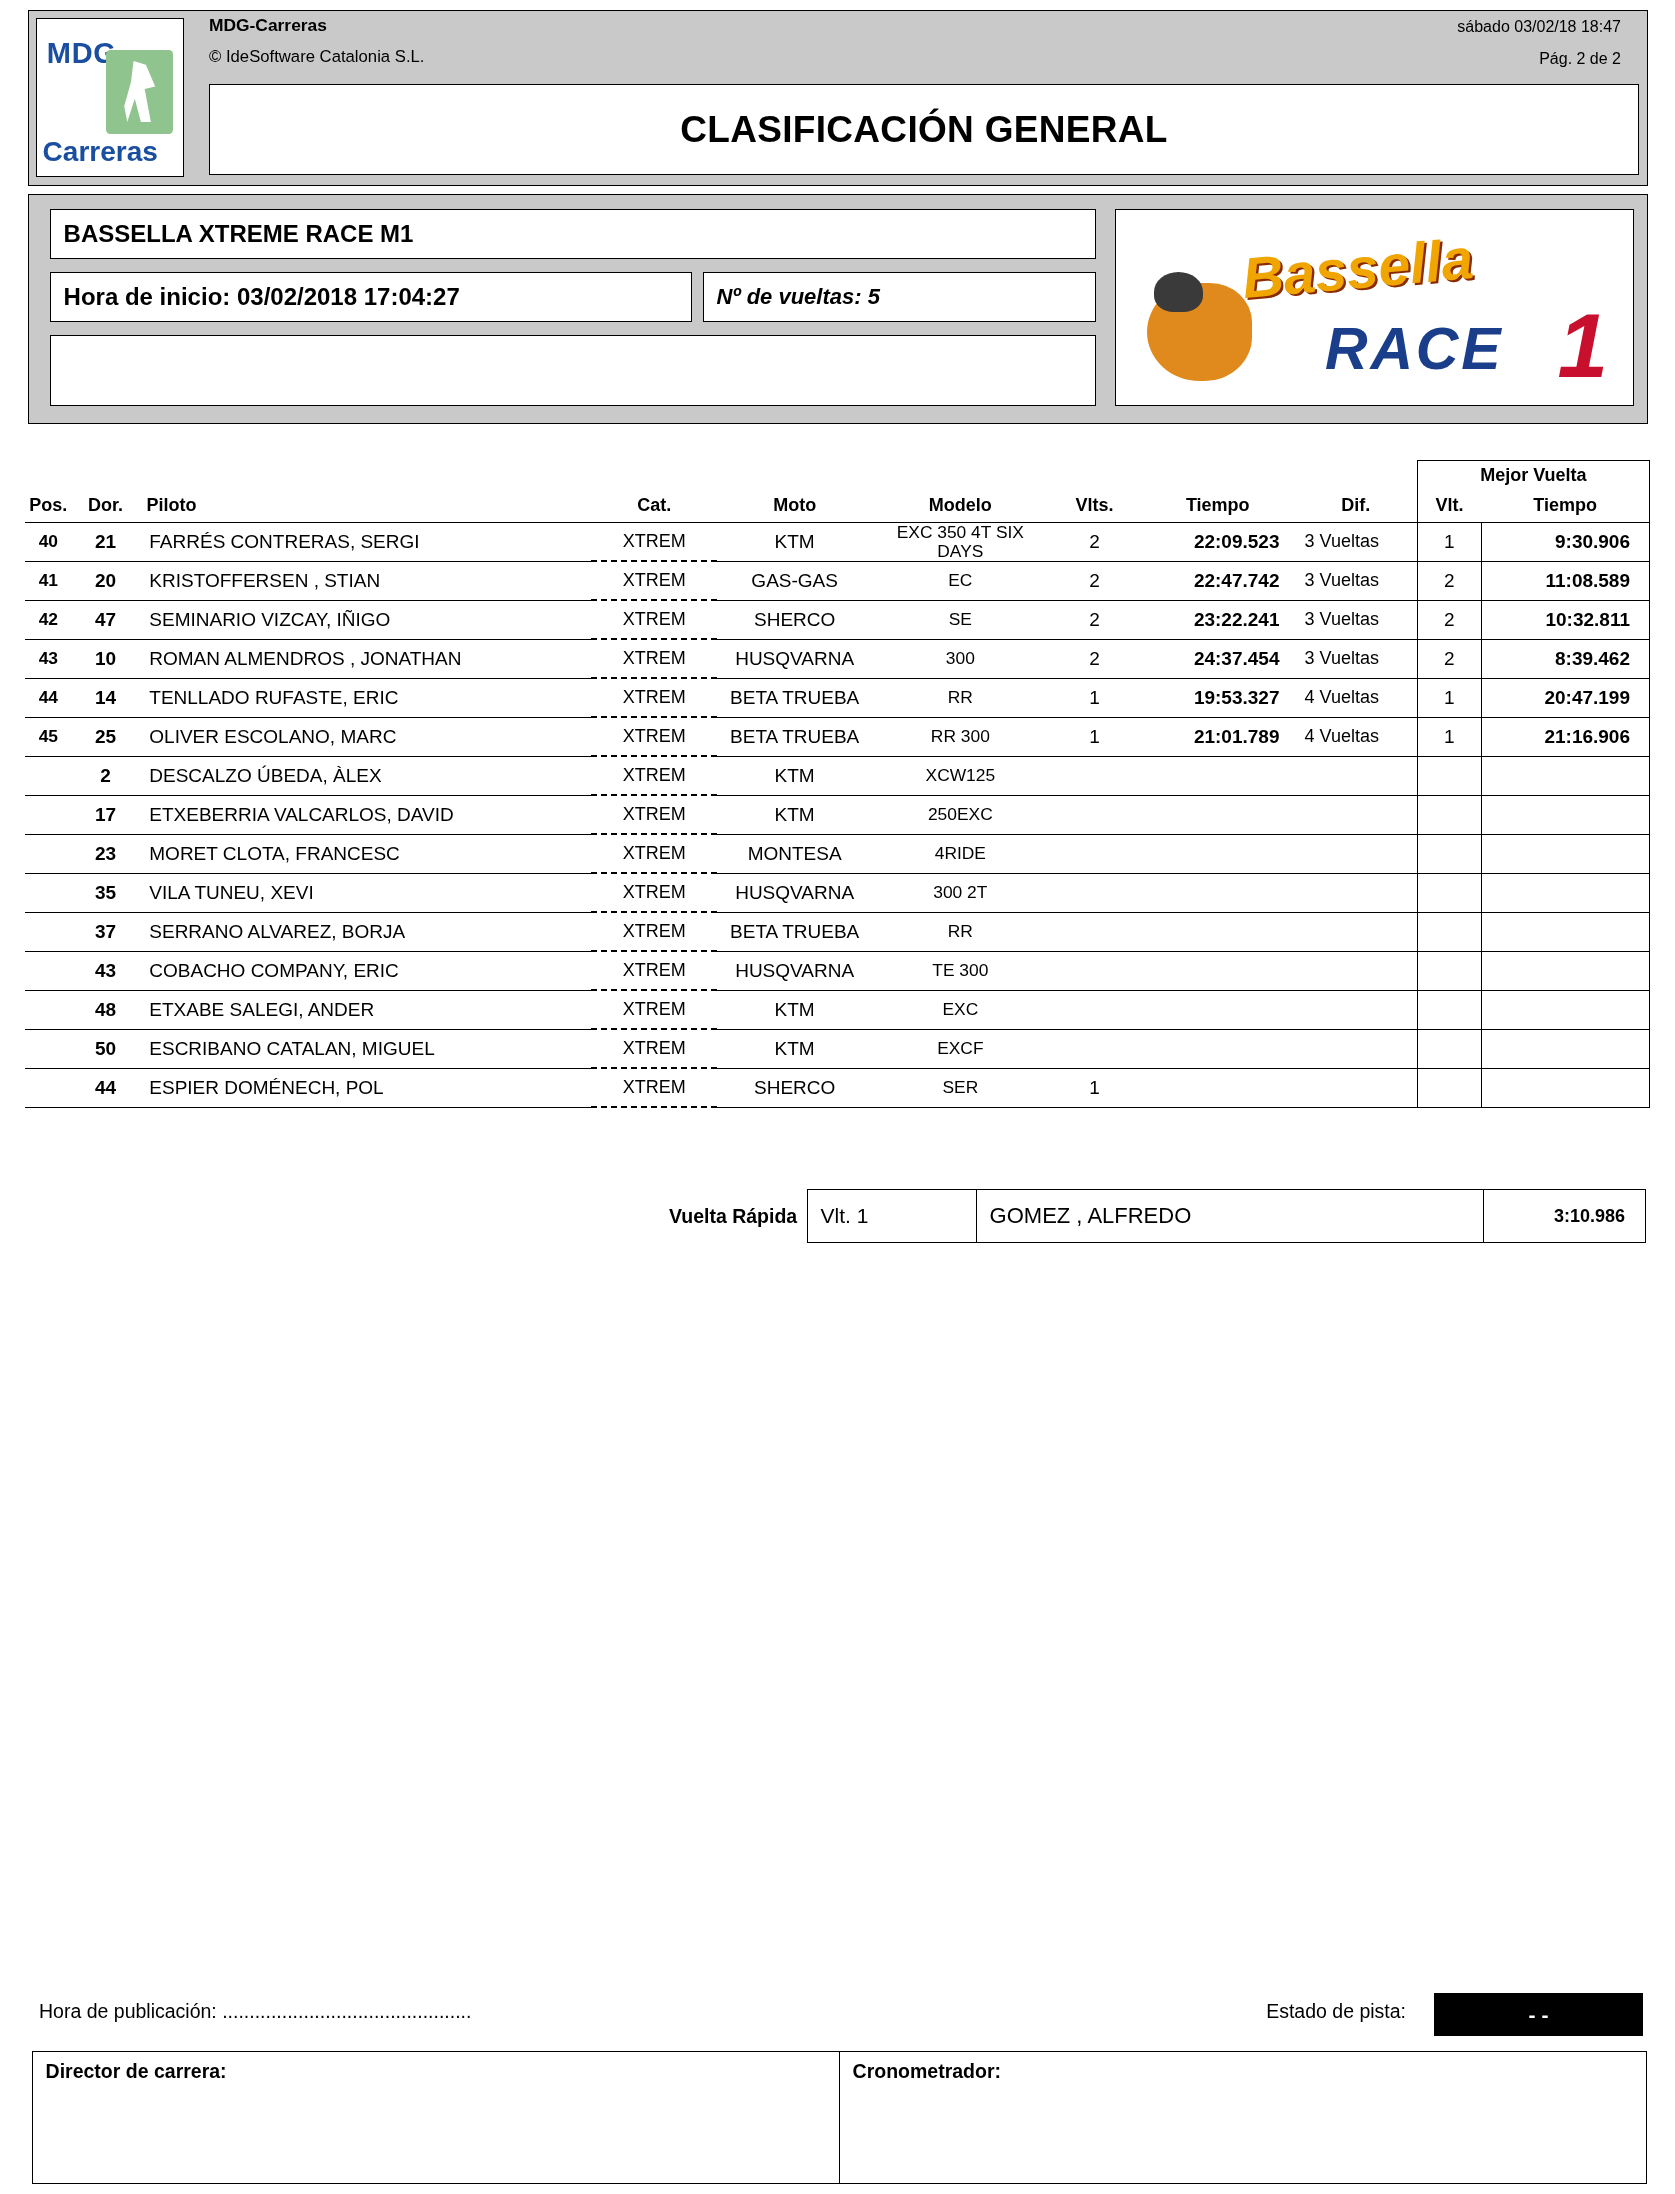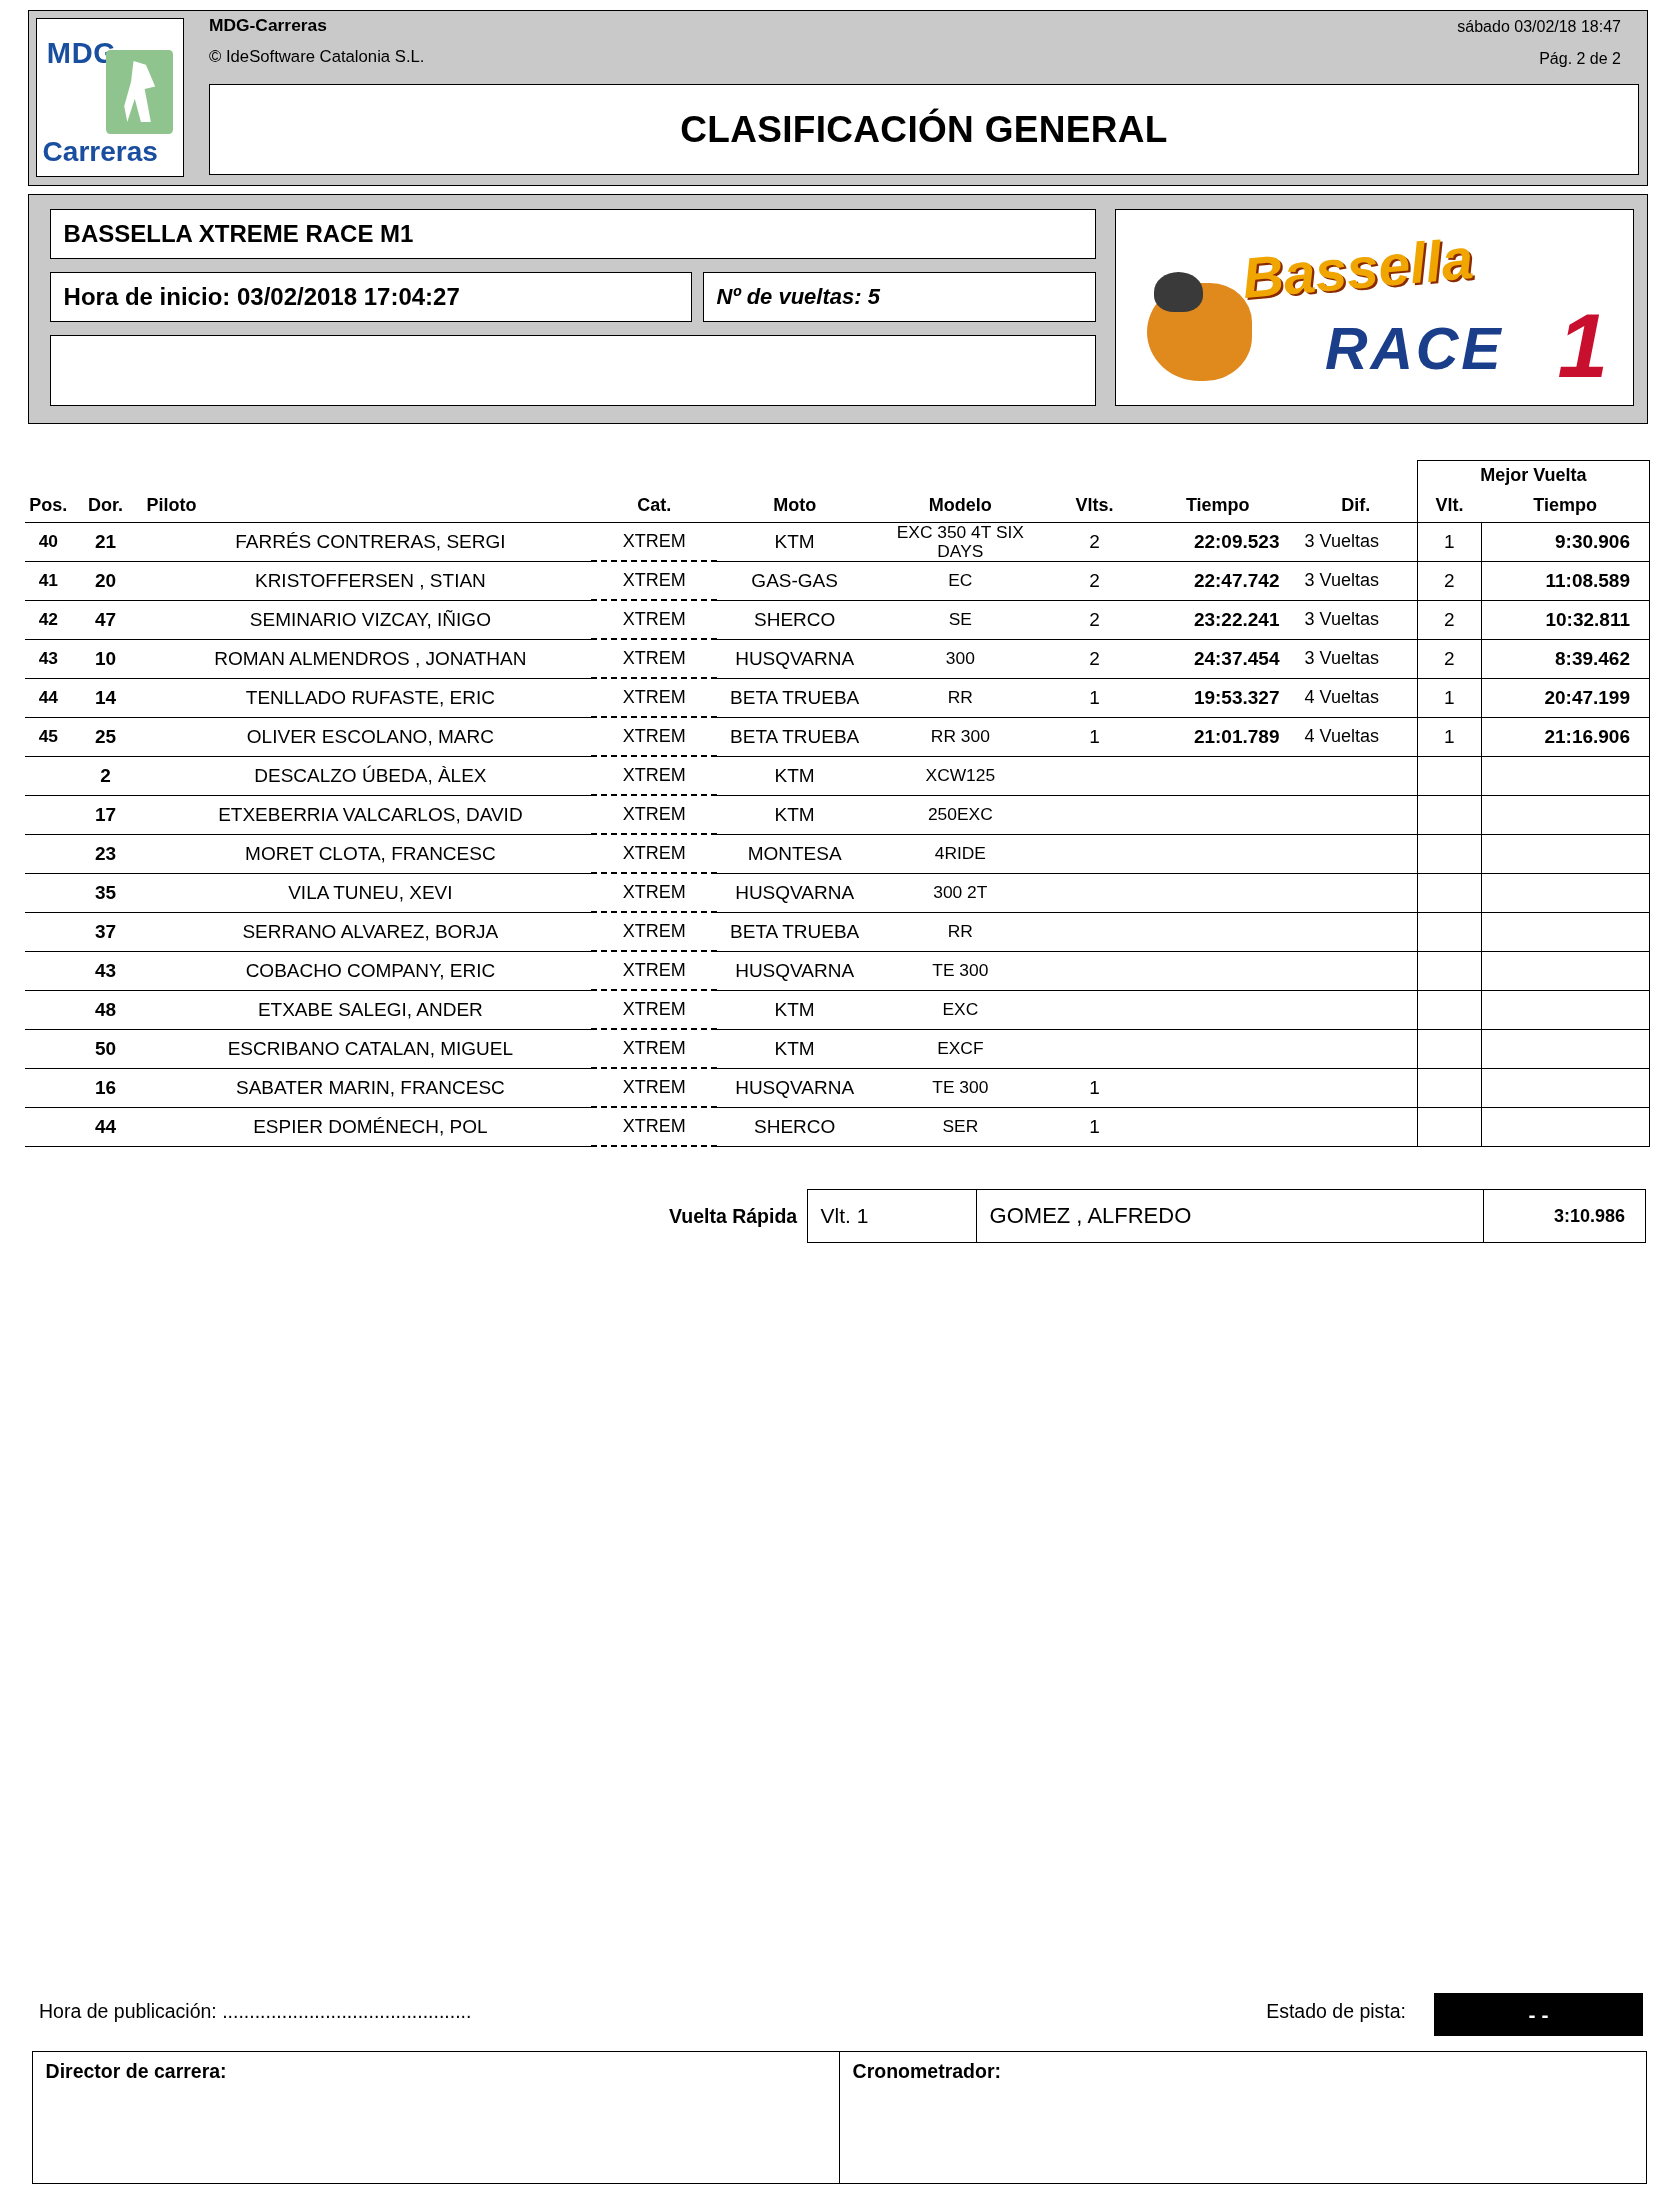--- a/index.html
+++ b/index.html
@@ -319,21 +319,21 @@
   }
   .row td.pos {
     font-weight: bold;
     font-size: 17.4px;
   }
   .row td.dor {
     font-weight: bold;
     font-size: 19px;
   }
   .row td.piloto {
-    text-align: center;
+    text-align: left;
     padding-left: 9.8px;
     font-size: 19px;
   }
   .row td.cat {
     border-bottom: 2.1px dashed #000;
     font-size: 18px;
   }
   .row td.tiempo {
     font-weight: bold;
     text-align: right;
@@ -733,33 +733,20 @@
           <td>KTM</td>
           <td class="modelo">EXCF</td>
           <td class="vlts"></td>
           <td class="tiempo"></td>
           <td class="dif"></td>
           <td class="empty-box-cell"></td>
           <td class="empty-box-cell2"></td>
         </tr>
         <tr class="row">
           <td class="pos"></td>
-          <td class="dor">16</td>
-          <td class="piloto">SABATER MARIN, FRANCESC</td>
-          <td class="cat">XTREM</td>
-          <td>HUSQVARNA</td>
-          <td class="modelo">TE 300</td>
-          <td class="vlts">1</td>
-          <td class="tiempo"></td>
-          <td class="dif"></td>
-          <td class="empty-box-cell"></td>
-          <td class="empty-box-cell2"></td>
-        </tr>
-        <tr class="row">
-          <td class="pos"></td>
           <td class="dor">44</td>
           <td class="piloto">ESPIER DOMÉNECH, POL</td>
           <td class="cat">XTREM</td>
           <td>SHERCO</td>
           <td class="modelo">SER</td>
           <td class="vlts">1</td>
           <td class="tiempo"></td>
           <td class="dif"></td>
           <td class="empty-box-cell"></td>
           <td class="empty-box-cell2"></td>

